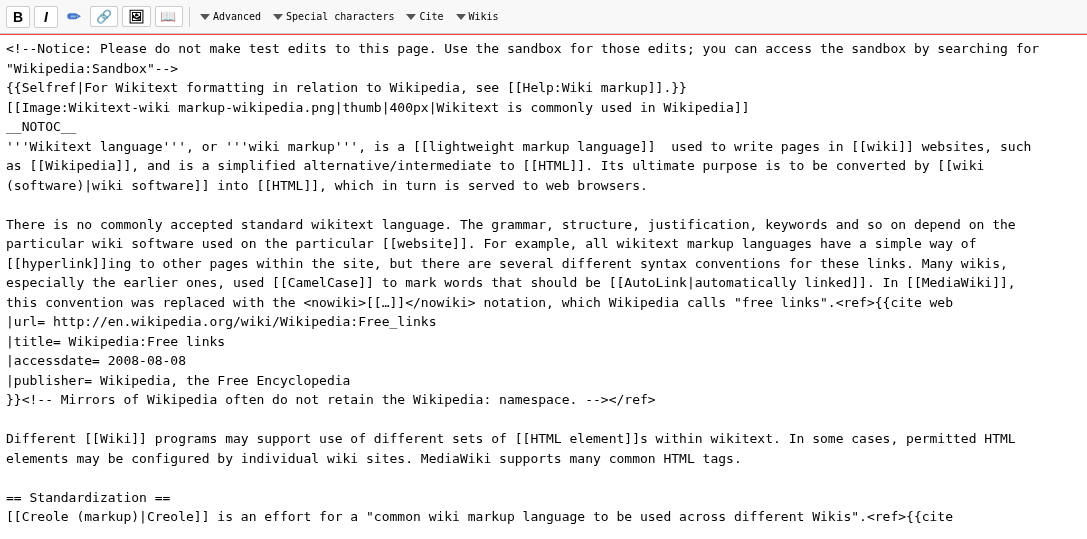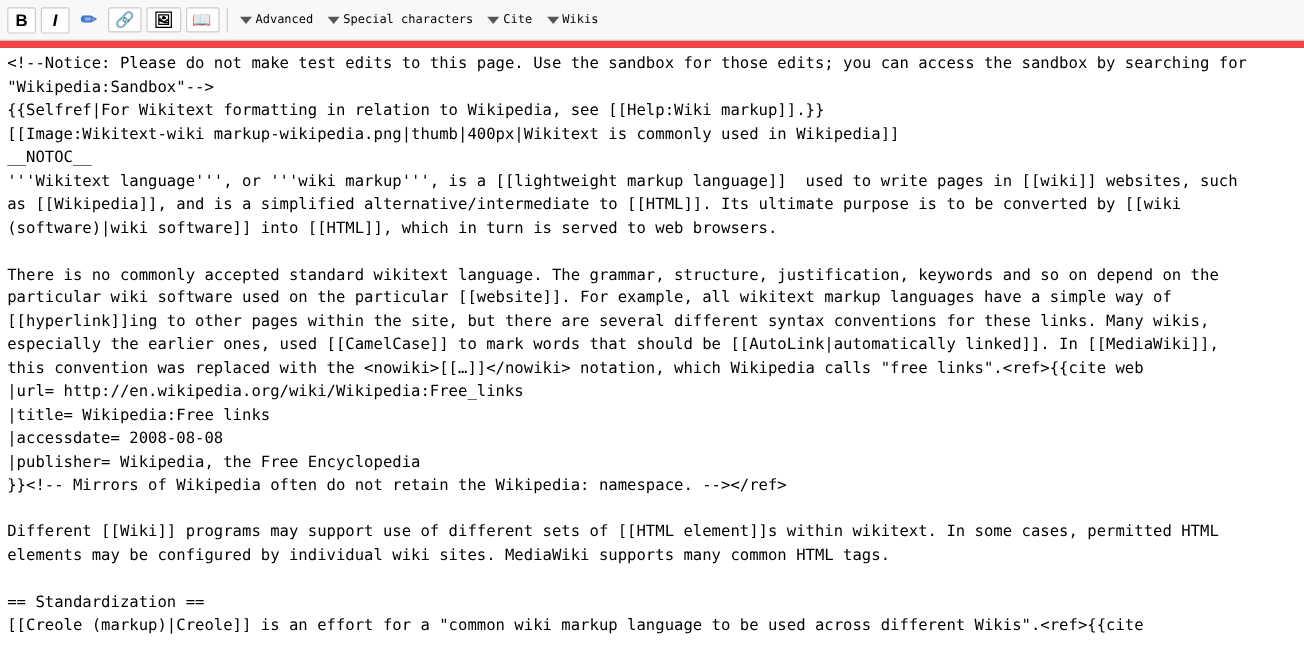--- a/index.html
+++ b/index.html
@@ -65,21 +65,21 @@
       color: #000;
       line-height: 1.5;
       background: #fff;
       overflow-y: auto;
       white-space: pre-wrap;
       word-wrap: break-word;
     }
     textarea#editor {
       outline: none;
       border: none;
-      border-top: 6px solid #ef4444;
+      border-top: 1px solid #ef4444;
     }
   </style>
 </head>
 <body>
 
 
 
 <div id="toolbar">
   <button class="toolbar-btn">B</button>
   <button class="toolbar-btn" style="font-style:italic;">I</button>

